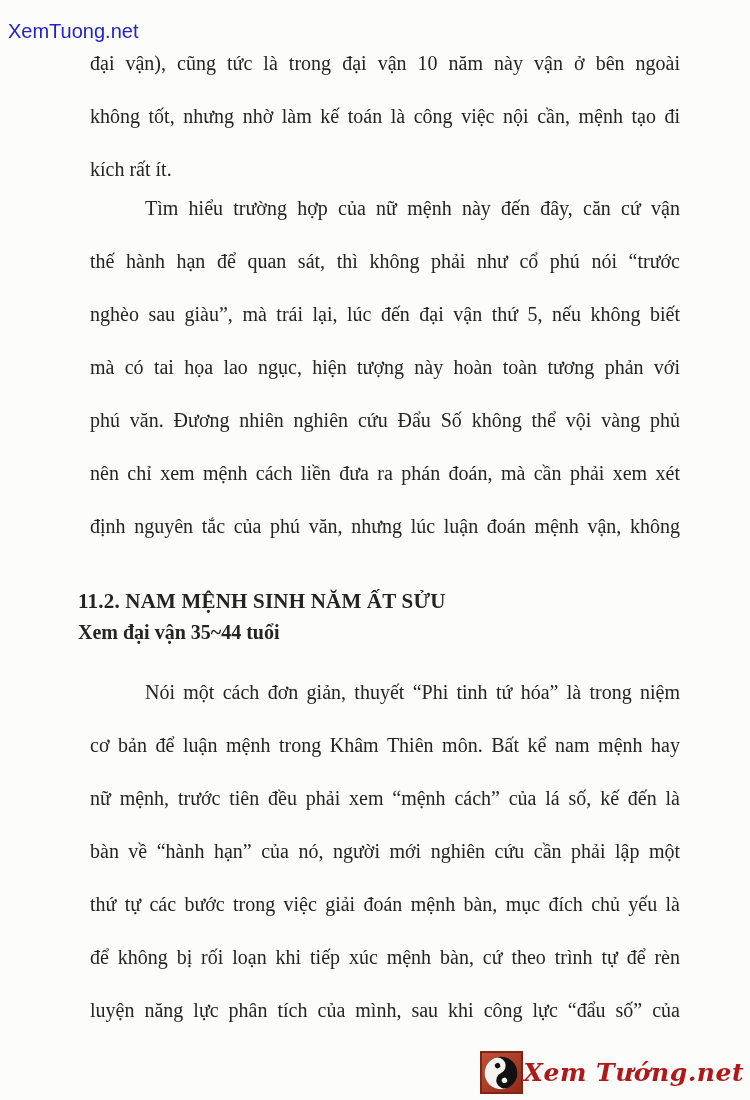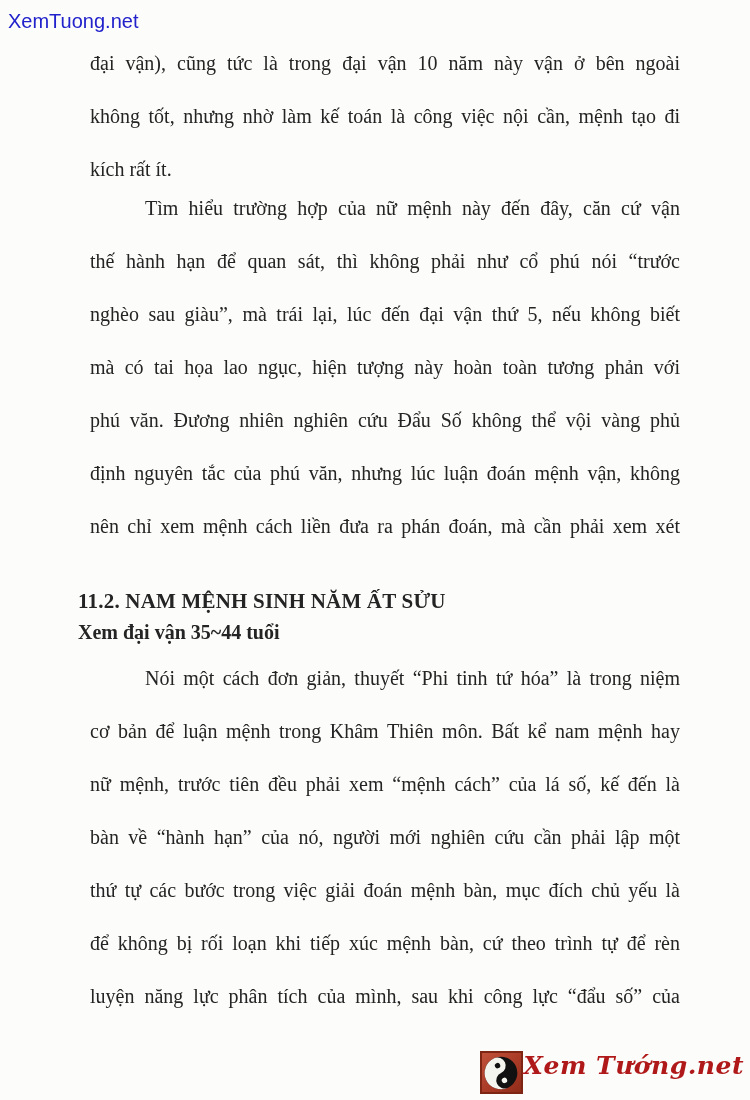--- a/index.html
+++ b/index.html
@@ -6,21 +6,21 @@
   body {
     width: 750px; height: 1100px;
     background: #fcfcfa;
     position: relative;
     overflow: hidden;
     font-family: "Liberation Serif", serif;
     color: #242424;
   }
   .watermark {
     position: absolute;
-    top: 10px; left: 8px;
+    top: 20px; left: 8px;
     font-family: "Liberation Sans", sans-serif;
     font-size: 20px;
     color: #2222cc;
     text-decoration: none;
     cursor: pointer;
   }
   .text-col {
     position: absolute;
     top: 38px; left: 78px;
     width: 614px;
@@ -34,39 +34,39 @@
   }
   .line::after {
     content: "";
     display: inline-block;
     width: 100%;
     height: 0;
   }
   .line.last { text-align: left; }
   .line.last::after { content: none; }
   .line.indent { text-indent: 55px; }
-  .heading-block { margin: 21px 0 20px 0; }
+  .heading-block { margin: 21px 0 34px 0; }
   .heading-title {
     font-size: 21px;
     font-weight: bold;
     margin: 0;
     line-height: 28px;
     letter-spacing: 0.2px;
   }
   .heading-sub {
     font-size: 20px;
     font-weight: bold;
     margin: 4px 0 0 0;
     line-height: 26px;
   }
   .logo {
     position: absolute;
     right: 6px; bottom: 6px;
     display: flex;
-    align-items: flex-start;
+    align-items: center;
     gap: 1px;
     cursor: pointer;
     text-decoration: none;
   }
   .logo-square {
     width: 43px; height: 43px;
     background: linear-gradient(135deg, #c0523a 0%, #a93a26 55%, #8f2c1a 100%);
     border: 2px solid #7e2514;
     box-sizing: border-box;
     display: flex;
@@ -96,22 +96,22 @@
     <div class="line">không tốt, nhưng nhờ làm kế toán là công việc nội cần, mệnh tạo đi</div>
     <div class="line last">kích rất ít.</div>
   </div>
 
   <div class="para">
     <div class="line indent">Tìm hiểu trường hợp của nữ mệnh này đến đây, căn cứ vận</div>
     <div class="line">thế hành hạn để quan sát, thì không phải như cổ phú nói “trước</div>
     <div class="line">nghèo sau giàu”, mà trái lại, lúc đến đại vận thứ 5, nếu không biết</div>
     <div class="line">mà có tai họa lao ngục, hiện tượng này hoàn toàn tương phản với</div>
     <div class="line">phú văn. Đương nhiên nghiên cứu Đẩu Số không thể vội vàng phủ</div>
+    <div class="line">nên chỉ xem mệnh cách liền đưa ra phán đoán, mà cần phải xem xét</div>
     <div class="line">định nguyên tắc của phú văn, nhưng lúc luận đoán mệnh vận, không</div>
-    <div class="line">nên chỉ xem mệnh cách liền đưa ra phán đoán, mà cần phải xem xét</div>
   </div>
 
   <div class="heading-block">
     <h2 class="heading-title">11.2. NAM MỆNH SINH NĂM ẤT SỬU</h2>
     <h3 class="heading-sub">Xem đại vận 35~44 tuổi</h3>
   </div>
 
   <div class="para">
     <div class="line indent">Nói một cách đơn giản, thuyết “Phi tinh tứ hóa” là trong niệm</div>
     <div class="line">cơ bản để luận mệnh trong Khâm Thiên môn. Bất kể nam mệnh hay</div>

